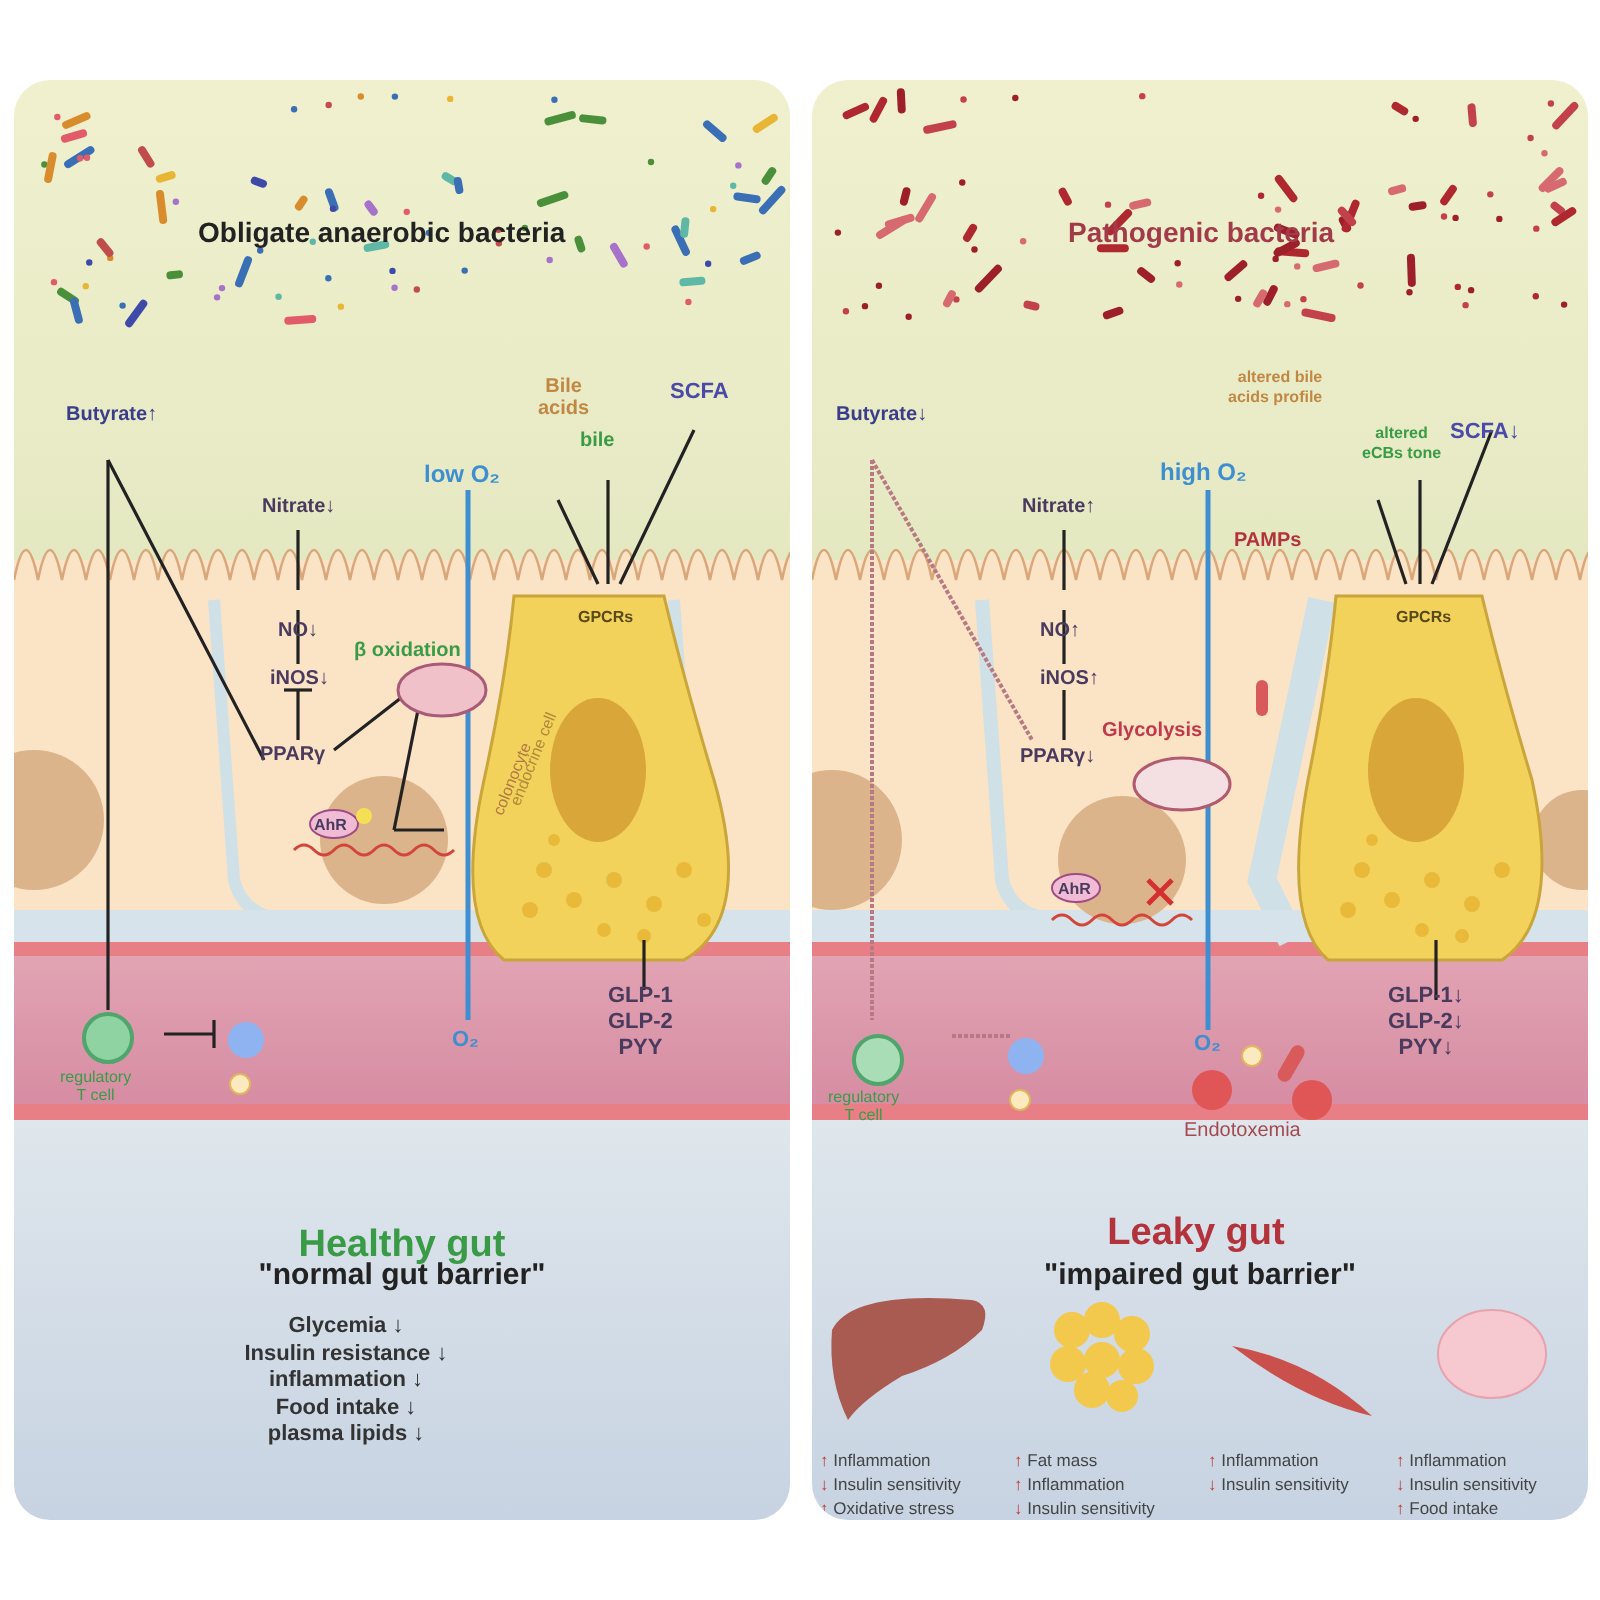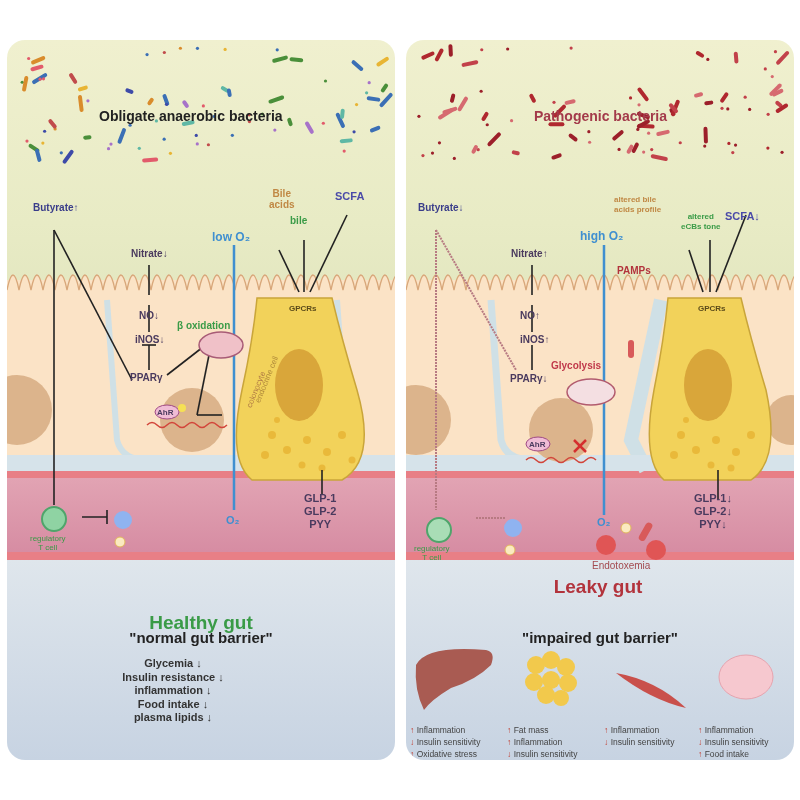--- a/index.html
+++ b/index.html
@@ -367,37 +367,37 @@
 
   <span class="t title-lumen" style="left:128px;top:68px;color:#a33a4a">Pathogenic bacteria</span>
   <span class="t lab" style="left:12px;top:162px;color:#3a3d8a">Butyrate↓</span>
   <span class="t lab" style="left:105px;top:208px">Nitrate↑</span>
   <span class="t lab" style="left:114px;top:270px">NO↑</span>
   <span class="t lab" style="left:114px;top:294px">iNOS↑</span>
   <span class="t lab" style="left:104px;top:333px">PPARγ↓</span>
   <span class="t lab" style="left:145px;top:320px;color:#c0394a">Glycolysis</span>
   <span class="t lab" style="left:174px;top:189px;color:#3f8fd0;font-size:12px">high O₂</span>
   <span class="t lab" style="left:191px;top:476px;color:#3f8fd0;font-size:11px">O₂</span>
-  <span class="t lab small" style="left:208px;top:155px;color:#c08844;text-align:left;line-height:10px"><span>altered bile</span><br><span>acids profile</span></span>
+  <span class="t lab small" style="left:208px;top:144px;color:#c08844;text-align:right;line-height:10px"><span>altered bile</span><br><span>acids profile</span></span>
   <span class="t lab small" style="left:275px;top:172px;color:#3a9b47;text-align:center;line-height:10px"><span>altered</span><br><span>eCBs tone</span></span>
   <span class="t lab" style="left:319px;top:170px;color:#4a4aa8;font-size:11px">SCFA↓</span>
   <span class="t lab" style="left:211px;top:225px;color:#b2333c">PAMPs</span>
   <span class="t lab small" style="left:292px;top:264px;color:#5a4a1a">GPCRs</span>
   <span class="t lab small" style="left:123px;top:400px">AhR</span>
   <div class="t lab" style="left:288px;top:452px;text-align:center;line-height:13px;font-size:11px">
     <div>GLP-1↓</div>
       <div>GLP-2↓</div>
       <div>PYY↓</div>
   </div>
   <div class="t lab small" style="left:8px;top:504px;color:#3a9b47;text-align:center;line-height:9px;font-weight:normal">
     <div>regulatory</div>
       <div>T cell</div>
   </div>
   <span class="t lab" style="left:186px;top:520px;color:#a34a50;font-weight:normal">Endotoxemia</span>
-  <div class="t head-red" style="left:0;width:384px;text-align:center;top:536px">Leaky gut</div>
+  <div class="t head-red" style="left:0;width:384px;text-align:center;top:566px">Leaky gut</div>
   <div class="t sub" style="left:0;width:388px;text-align:center;top:589px">"impaired gut barrier"</div>
 
   <div class="t organ-list" style="left:4px;top:684px" id="organ-0">
       <div><span class="arr-up">↑ </span><span>Inflammation</span></div>
       <div><span class="arr-up">↓ </span><span>Insulin sensitivity</span></div>
       <div><span class="arr-up">↑ </span><span>Oxidative stress</span></div>
     </div>
   <div class="t organ-list" style="left:101px;top:684px" id="organ-1">
       <div><span class="arr-up">↑ </span><span>Fat mass</span></div>
       <div><span class="arr-up">↑ </span><span>Inflammation</span></div>

